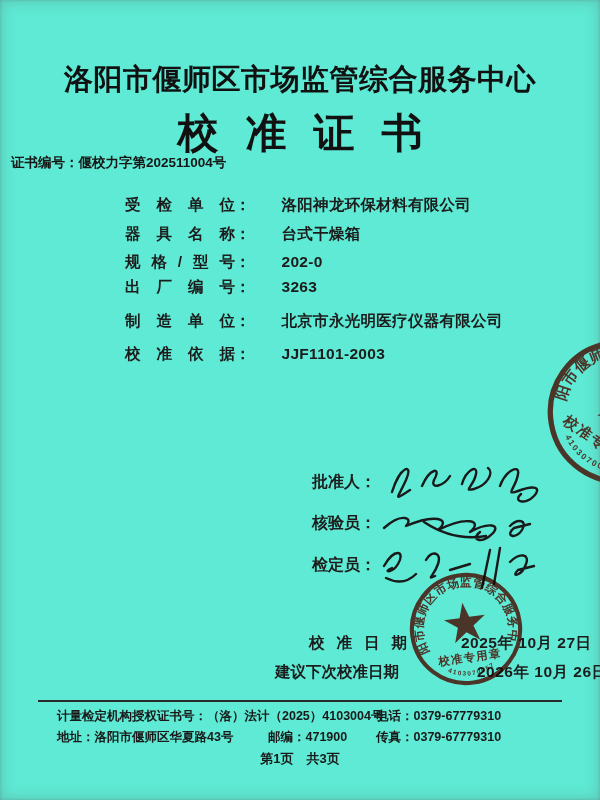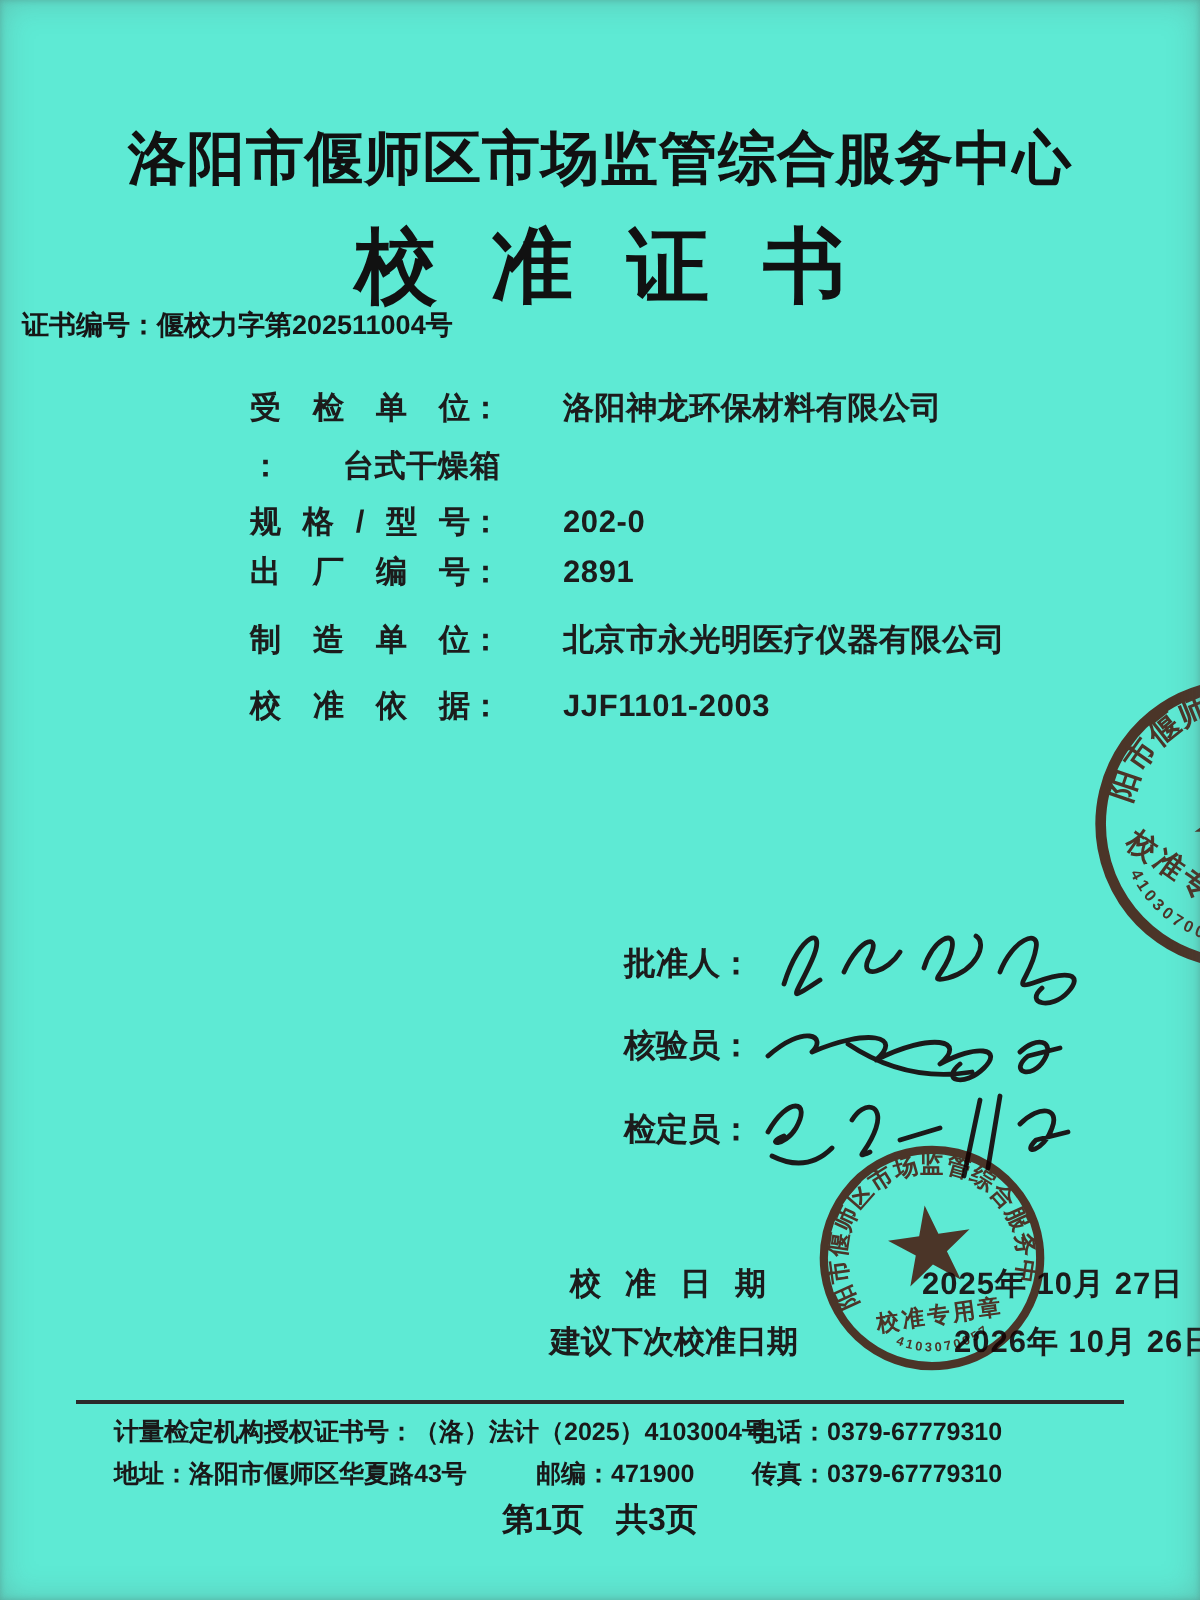--- a/index.html
+++ b/index.html
@@ -35,32 +35,32 @@
   
   .sigs{position:absolute;left:312px;top:462px;width:280px;}
   .srow{position:absolute;left:0;font-size:16px;font-weight:800;}
   .sig-svg{position:absolute;}
   .sig-path{fill:none;stroke:#1a1a1a;stroke-width:2.4;stroke-linecap:round;stroke-linejoin:round;}
   
   .dates{position:absolute;left:275px;top:633px;font-size:15.5px;font-weight:800;}
   .drow{display:flex;line-height:20px;}
   .drow+.drow{margin-top:9px;gap:16px;}
   .dlabel{display:inline-block;width:125px;}
-  .dlabel .just{display:block;text-align:justify;text-align-last:justify;margin-left:10px;width:98px;font-family:Liberation Serif, serif;}
+  .dlabel .just{display:block;text-align:justify;text-align-last:justify;margin-left:34px;width:98px;font-family:Liberation Serif, serif;}
   .dvalue{margin-left:13px;letter-spacing:.5px;white-space:pre;padding-left:48px;}
   
   .divider{position:absolute;top:700px;left:38px;width:524px;height:2px;background:#2a2a2a;}
   .footer{position:absolute;left:0;top:706px;width:100%;font-size:12.5px;font-weight:700;color:#191919;}
   .fl{position:absolute;white-space:pre;}
   .f-auth{left:57px;top:2px;}
   .f-phone{left:376px;top:2px;}
   .f-addr{left:57px;top:23px;}
   .f-zip{left:268px;top:23px;}
   .f-fax{left:376px;top:23px;}
-  .f-page{left:0;top:44px;width:100%;text-align:center;font-size:16px;}
+  .f-page{left:0;top:44px;width:100%;text-align:center;font-size:13px;}
   
   .stamp{position:absolute;mix-blend-mode:multiply;opacity:.92;}
   .stamp-bottom{left:407px;top:570px;transform:rotate(-8deg);}
   .stamp-right{left:544px;top:336px;transform:rotate(35deg);}
   .stamp text{font-family:"Liberation Sans","DejaVu Sans",sans-serif;}
 </style>
 </head>
 <body>
 
 <div class="page">
@@ -69,32 +69,33 @@
   <div class="doc-title">校准证书</div>
   <div class="cert-line"><span>证书编号：</span><span>偃校力字第202511004号</span></div>
 
   <div class="fields">
     <div class="frow">
       <span class="flabel">受检单位</span>
         <span class="fcolon">：</span>
       <span class="fvalue">洛阳神龙环保材料有限公司</span>
     </div>
     <div class="frow m-a">
+      <span class="flabel">器具名称</span>
         <span class="fcolon">：</span>
       <span class="fvalue">台式干燥箱</span>
     </div>
     <div class="frow m-b">
       <span class="flabel">规格/型号</span>
         <span class="fcolon">：</span>
       <span class="fvalue">202-0</span>
     </div>
     <div class="frow m-c">
       <span class="flabel">出厂编号</span>
         <span class="fcolon">：</span>
-      <span class="fvalue">2891</span>
+      <span class="fvalue">3263</span>
     </div>
     <div class="frow m-d">
       <span class="flabel">制造单位</span>
         <span class="fcolon">：</span>
       <span class="fvalue">北京市永光明医疗仪器有限公司</span>
     </div>
     <div class="frow m-e">
       <span class="flabel">校准依据</span>
         <span class="fcolon">：</span>
       <span class="fvalue">JJF1101-2003</span>

